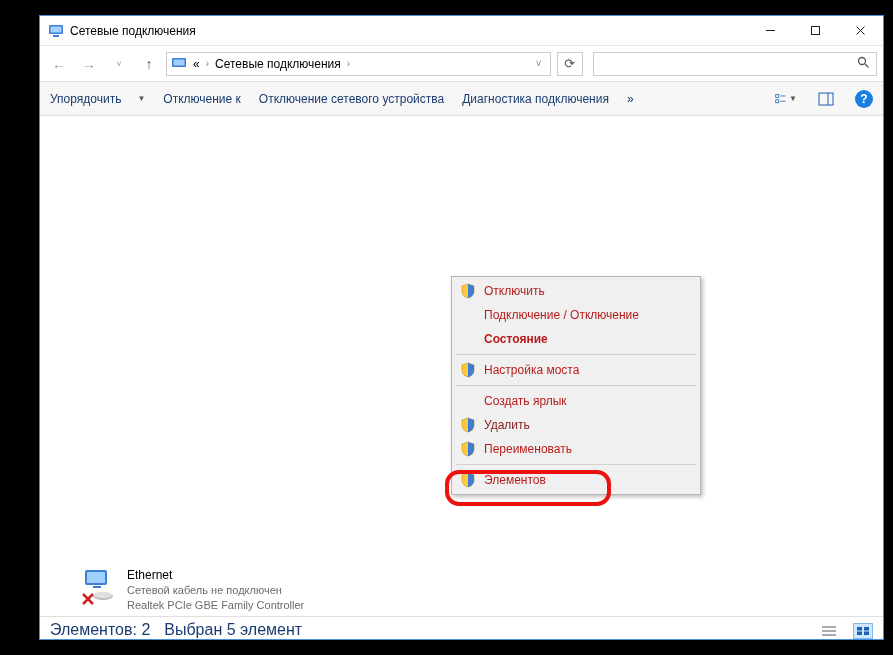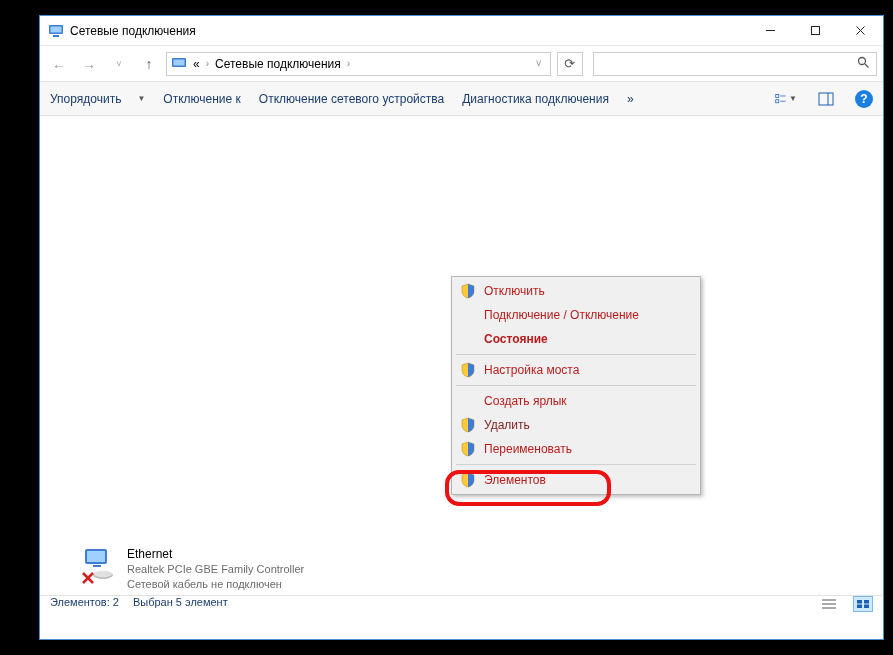--- a/index.html
+++ b/index.html
@@ -136,25 +136,25 @@
   .cm-item .label { flex: 1; }
   .cm-item.bold .label { font-weight: 700; }
   .cm-sep { height: 1px; background: #d0d0d0; margin: 3px 2px; }
   .highlight-ring {
     position: absolute;
     border: 4px solid #e11;
     border-radius: 14px;
     pointer-events: none;
   }
   .statusbar {
-    height: 44px;
+    height: 23px;
     border-top: 1px solid #e0e0e0;
-    display: flex; align-items: flex-start;
+    display: flex; align-items: flex-end;
     padding: 0 10px;
-    font-size: 11px;
+    font-size: 16px;
     color: #1a3c6e;
     gap: 14px;
   }
   .statusbar .spacer { flex:1; }
   .sb-icon { width: 20px; height: 16px; display:flex; align-items:center; justify-content:center; color:#555; border:1px solid #ccc; }
   .sb-icon.flat { border:none; }
   
   .monitor-svg rect { fill:#3d7dd5; }
   .monitor-svg .screen { fill:#9fd0ff; }
   .wifi-bars rect { fill:#2da82d; }
@@ -278,22 +278,22 @@
               <ellipse cx="10" cy="5" rx="9" ry="3.2" fill="#e0e0e0"></ellipse>
             </g>
           <g class="redx" transform="translate(2,26)">
               <line x1="0" y1="0" x2="10" y2="10"></line>
               <line x1="10" y1="0" x2="0" y2="10"></line>
             </g>
         </svg>
       </div>
       <div class="conn-text">
         <span class="conn-name">Ethernet</span>
+        <span class="conn-sub">Сетевой кабель не подключен</span>
         <span class="conn-sub">Realtek PCIe GBE Family Controller</span>
-        <span class="conn-sub">Сетевой кабель не подключен</span>
       </div>
     </div>
 
 
     <div class="context-menu">
       <div class="cm-item">
         <span class="shield"><svg class="shield-svg" viewBox="0 0 16 16">
               <path class="body" d="M8 1 L14 3 V8 C14 12 11 14.5 8 15 C5 14.5 2 12 2 8 V3 Z"></path>
               <path class="band" d="M8 1 L14 3 V8 C14 12 11 14.5 8 15 V1 Z"></path>
             </svg></span>

